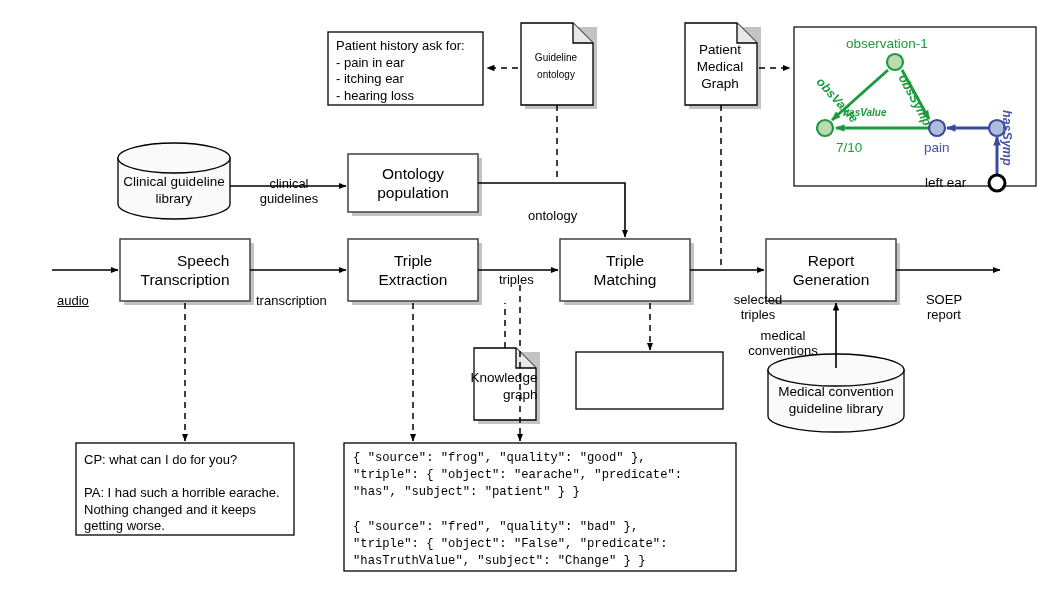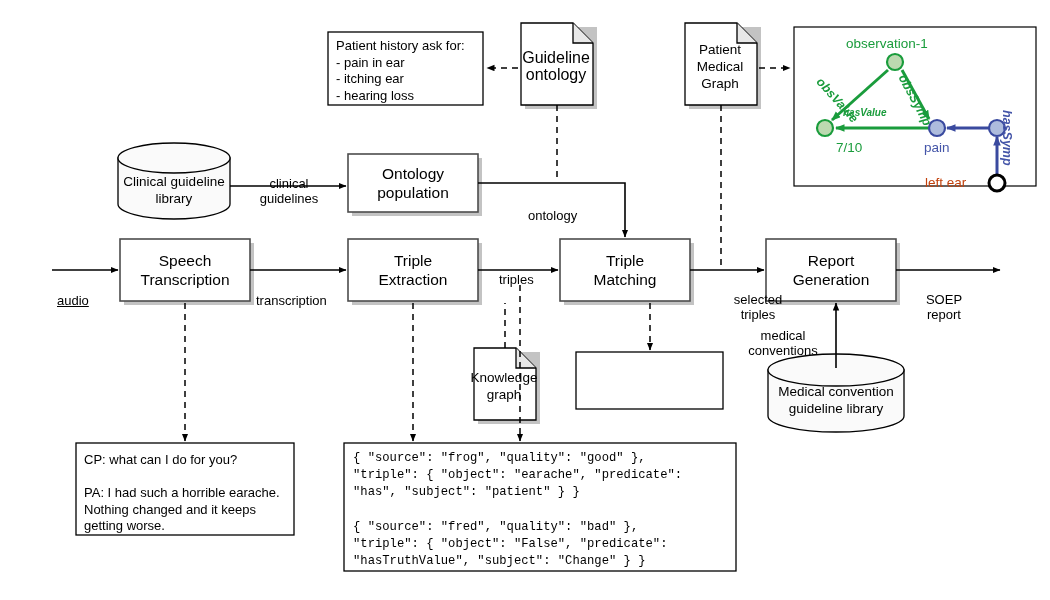--- a/index.html
+++ b/index.html
@@ -62,21 +62,21 @@
     white-space: pre;
   }
   .graph-lbl {
     position: absolute;
     font-family: "Liberation Sans", sans-serif;
     font-size: 12.5px;
     white-space: pre;
   }
   .g-green { color: #1a9c3c; }
   .g-blue  { color: #4455a8; }
-  .g-black { color: #c2410c; }
+  .g-black { color: #000000; }
   .g-ital { font-style: italic; font-weight: bold; }
 </style>
 </head>
 <body>
 
 <div id="canvas">
 
   <svg id="svg-layer" viewBox="0 0 1050 600" xmlns="http://www.w3.org/2000/svg">
     <defs>
       <marker id="arrow-black" markerWidth="9" markerHeight="9" refX="7.5" refY="3.2" orient="auto" markerUnits="userSpaceOnUse">
@@ -172,21 +172,21 @@
     </g>
 
     <circle cx="895" cy="62" r="8" fill="#bcd9b0" stroke="#1a9c3c" stroke-width="2.2"></circle>
     <circle cx="825" cy="128" r="8" fill="#bcd9b0" stroke="#1a9c3c" stroke-width="2.2"></circle>
     <circle cx="937" cy="128" r="8" fill="#aebcdd" stroke="#3a4a9f" stroke-width="2.2"></circle>
     <circle cx="997" cy="128" r="8" fill="#aebcdd" stroke="#3a4a9f" stroke-width="2.2"></circle>
     <circle cx="997" cy="183" r="8" fill="#ffffff" stroke="#000000" stroke-width="3"></circle>
   </svg>
 
   <div class="box-text" style="left:120px; top:239px; width:130px; height:62px;">
-    <span style="white-space:pre-line;">Speech
+    <span style="white-space:pre-line;text-align:right;">Speech
 Transcription</span>
   </div>
   <div class="box-text" style="left:348px; top:239px; width:130px; height:62px;">
     <span style="white-space:pre-line;">Triple
 Extraction</span>
   </div>
   <div class="box-text" style="left:560px; top:239px; width:130px; height:62px;">
     <span style="white-space:pre-line;">Triple
 Matching</span>
   </div>
@@ -201,31 +201,31 @@
 
   <div class="box-text" style="left:768px; top:378px; width:136px; height:44px; font-size:13.5px; line-height:17px;">
     <span style="white-space:pre-line;">Medical convention
 guideline library</span>
   </div>
   <div class="box-text" style="left:118px; top:168px; width:112px; height:44px; font-size:13.5px; line-height:17px;">
     <span style="white-space:pre-line;">Clinical guideline
 library</span>
   </div>
 
-  <div class="box-text" style="left:519px; top:38px; width:74px; height:56px; font-size:16px; line-height:17px;">
+  <div class="box-text" style="left:519px; top:38px; width:74px; height:56px; font-size:10px; line-height:17px;">
     <span style="white-space:pre-line;">Guideline
 ontology</span>
   </div>
   <div class="box-text" style="left:683px; top:31px; width:74px; height:70px; font-size:13.5px; line-height:17px;">
     <span style="white-space:pre-line;">Patient
 Medical
 Graph</span>
   </div>
   <div class="box-text" style="left:472px; top:358px; width:64px; height:56px; font-size:13.5px; line-height:17px;">
-    <span style="white-space:pre-line;">Knowledge
+    <span style="white-space:pre-line;text-align:right;">Knowledge
 graph</span>
   </div>
 
   <div class="lbl" style="left:57px; top:273px;text-decoration:underline;">audio</div>
   <div class="lbl" style="left:256px; top:273px;">transcription</div>
   <div class="lbl" style="left:499px; top:252px;">triples</div>
   <div class="lbl lbl-c" style="left:690px; top:272px; width:72px;padding-left:32px;">selected
 triples</div>
   <div class="lbl lbl-c" style="left:912px; top:272px; width:64px;">SOEP
 report</div>

